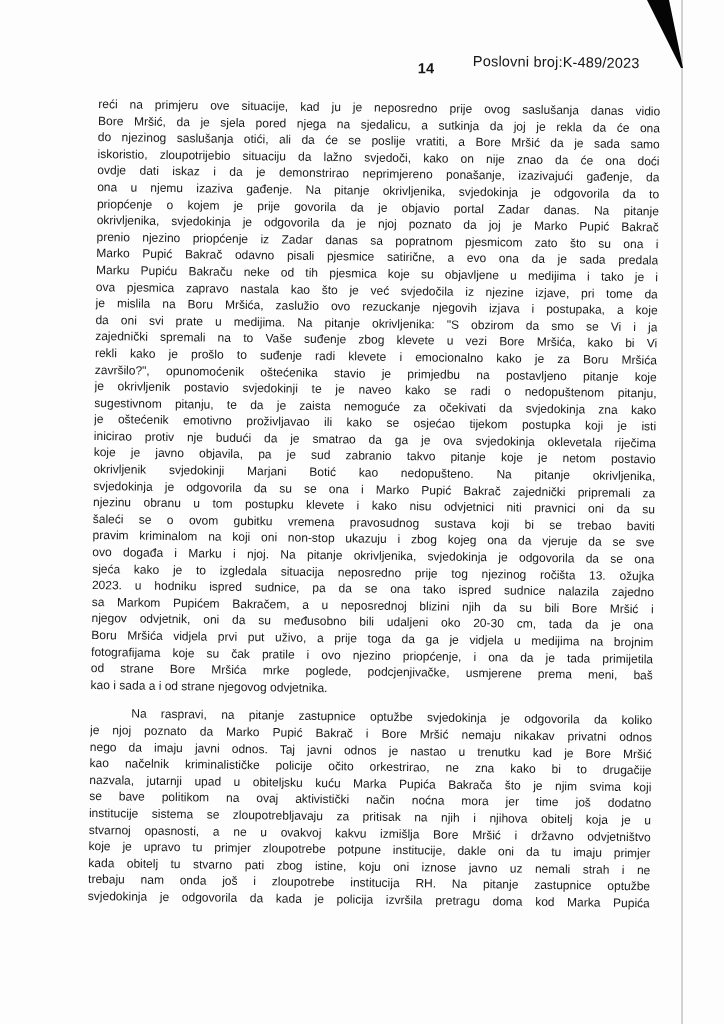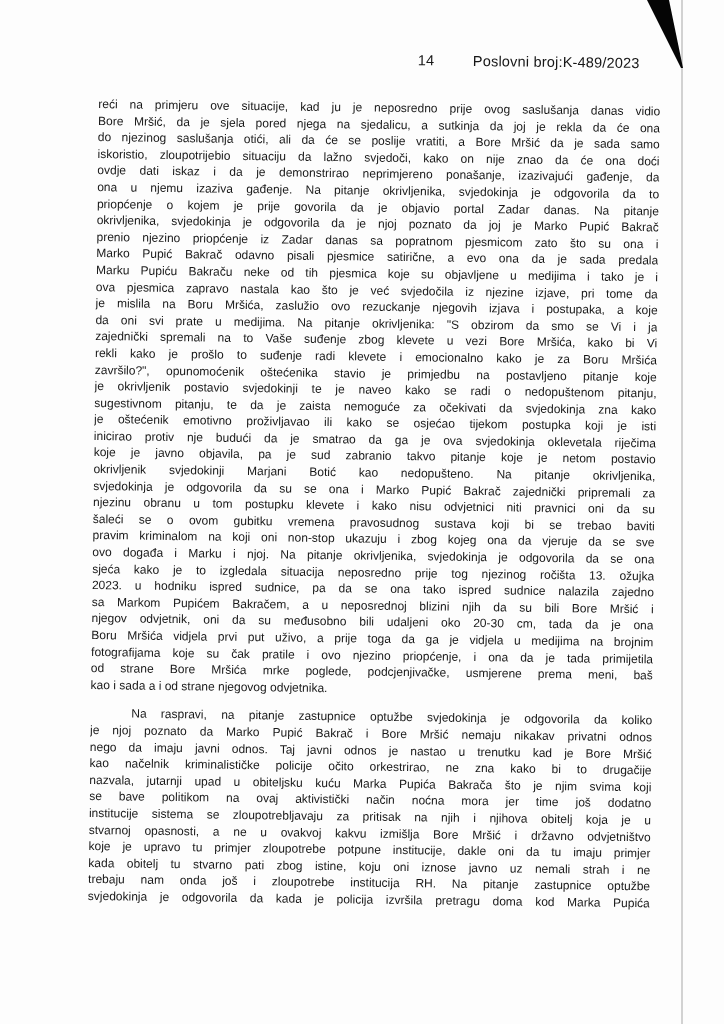--- a/index.html
+++ b/index.html
@@ -48,21 +48,22 @@
     position: relative;
     height: 20px;
     margin-bottom: 28px;
     font-size: 14.5px;
     letter-spacing: 0.2px;
     color: #161616;
   }
   .page-number {
     position: absolute;
     left: 319px;
-    top: 0;
+    top: 8px;
+    font-weight: bold;
   }
   .case-number {
     position: absolute;
     left: 374px;
     top: 0;
   }
   .body-text {
     font-size: 12px;
     color: #181818;
   }

